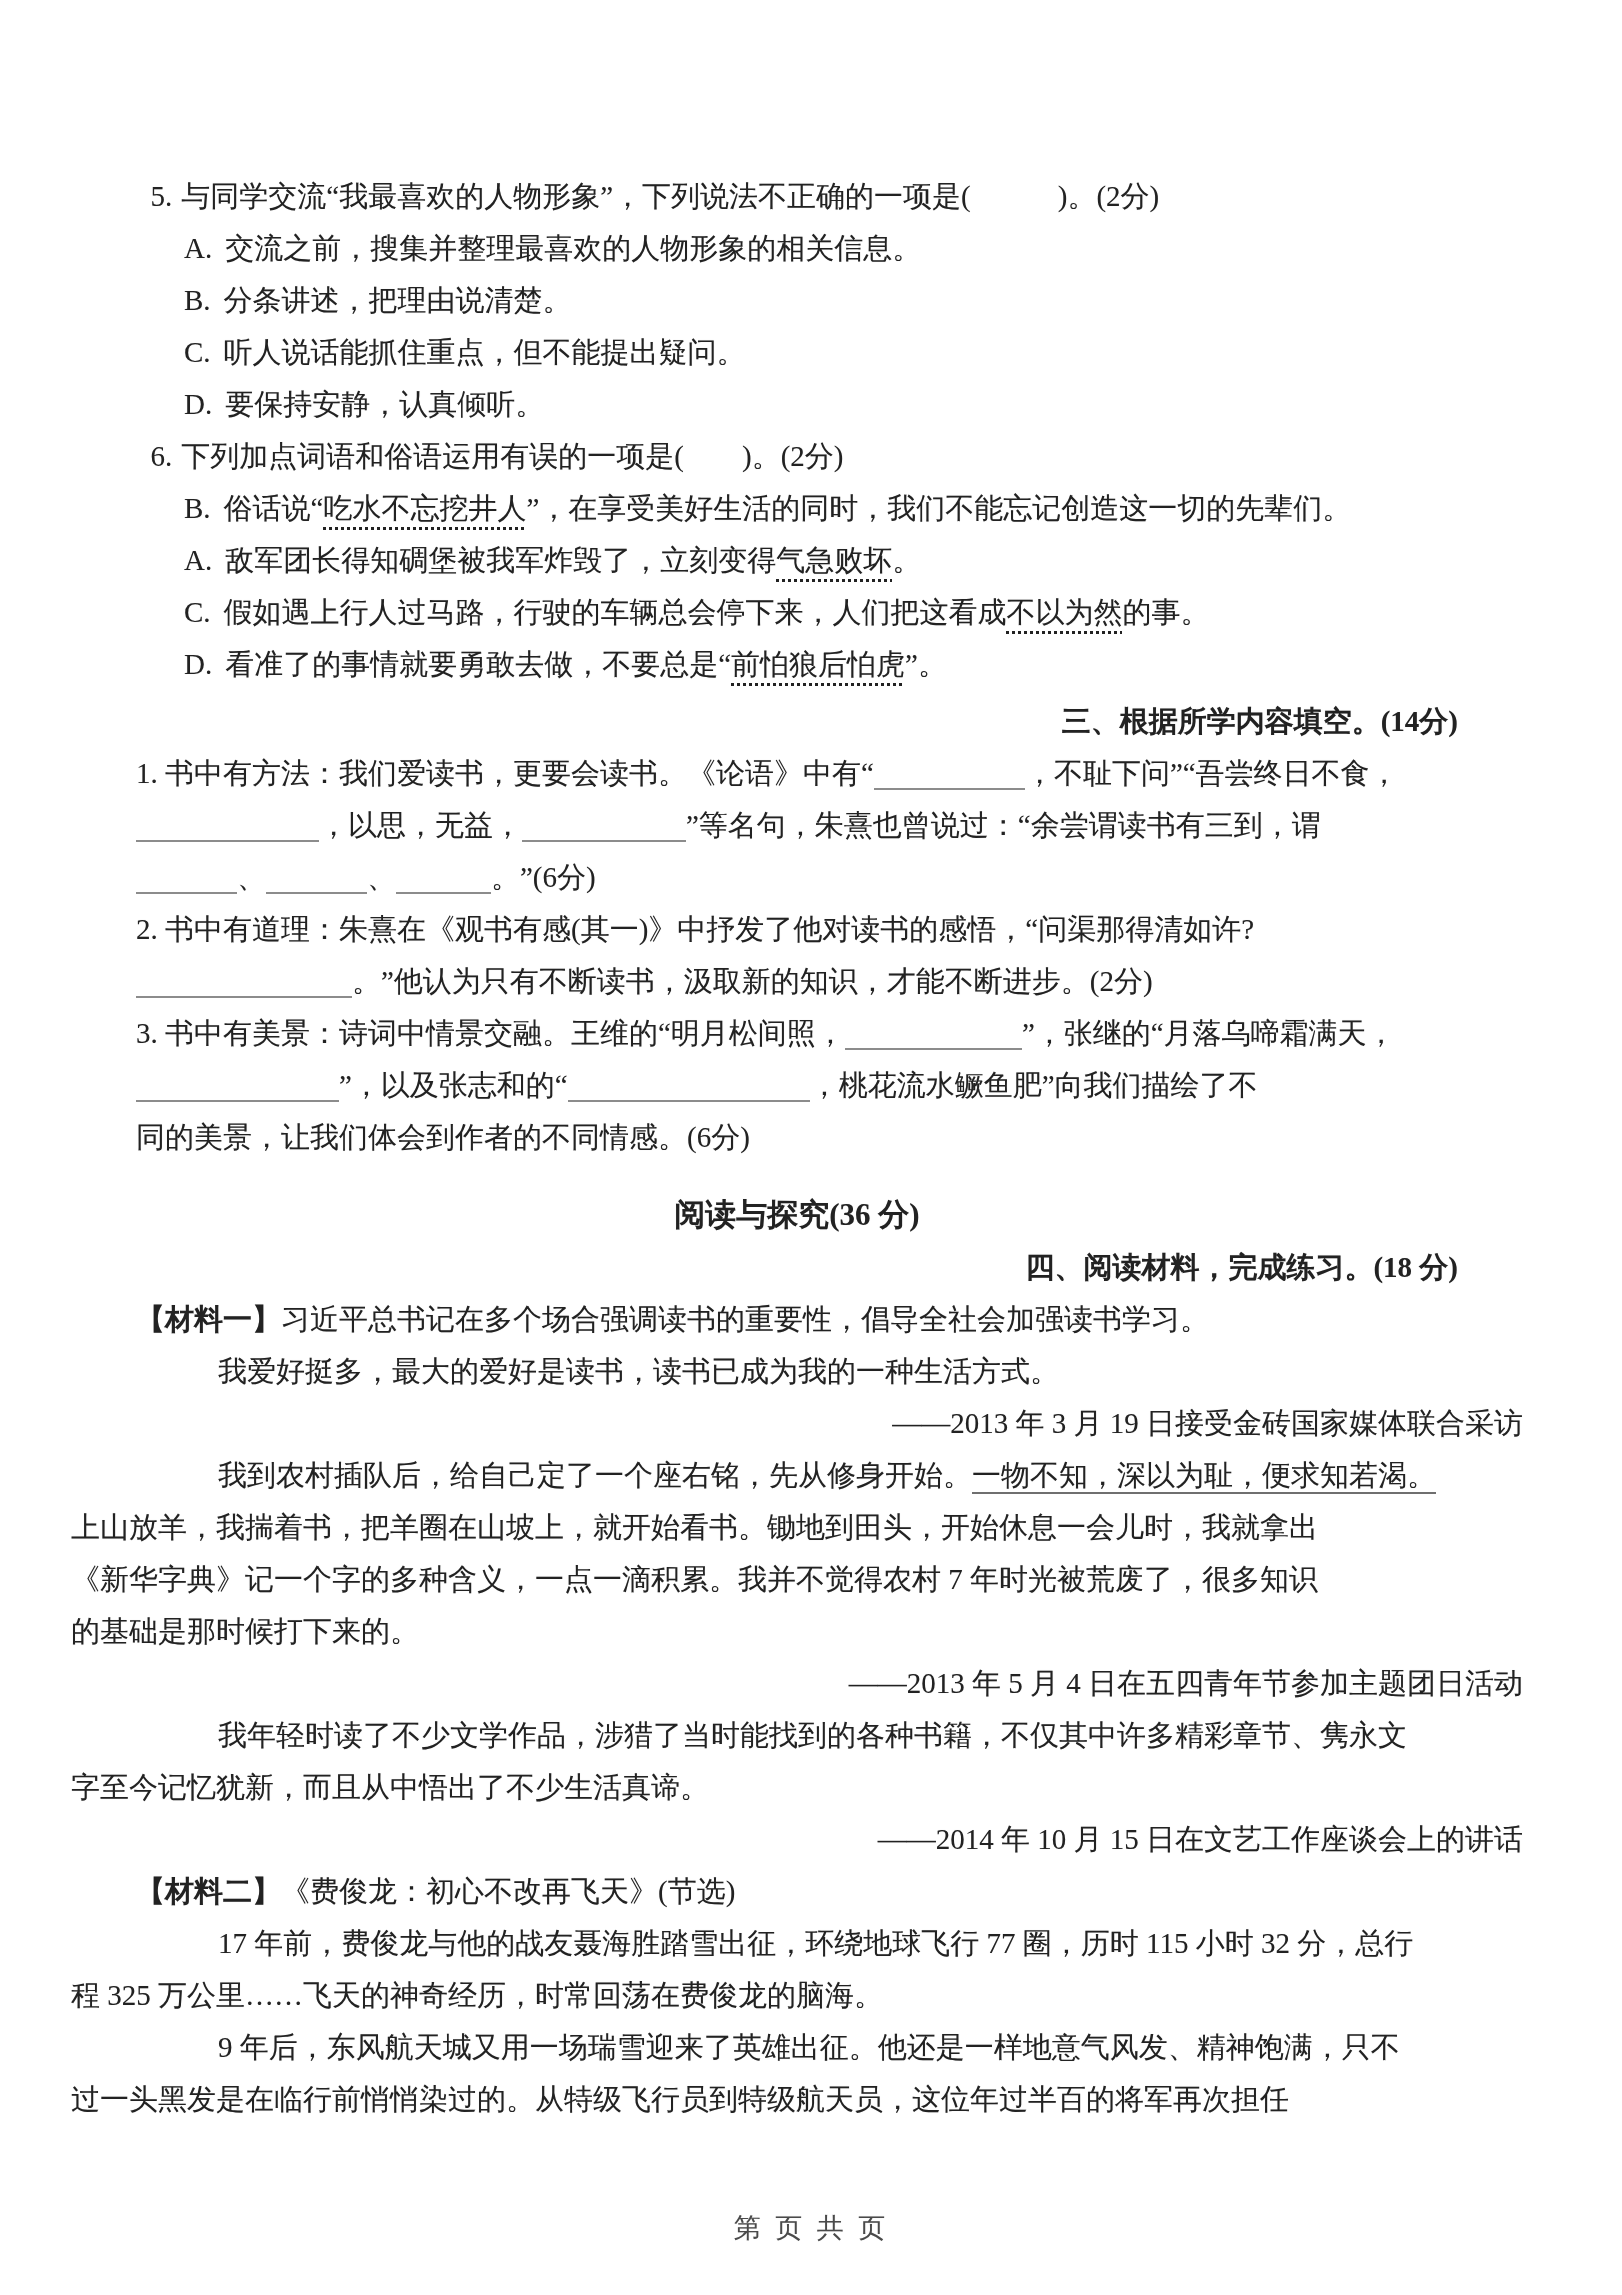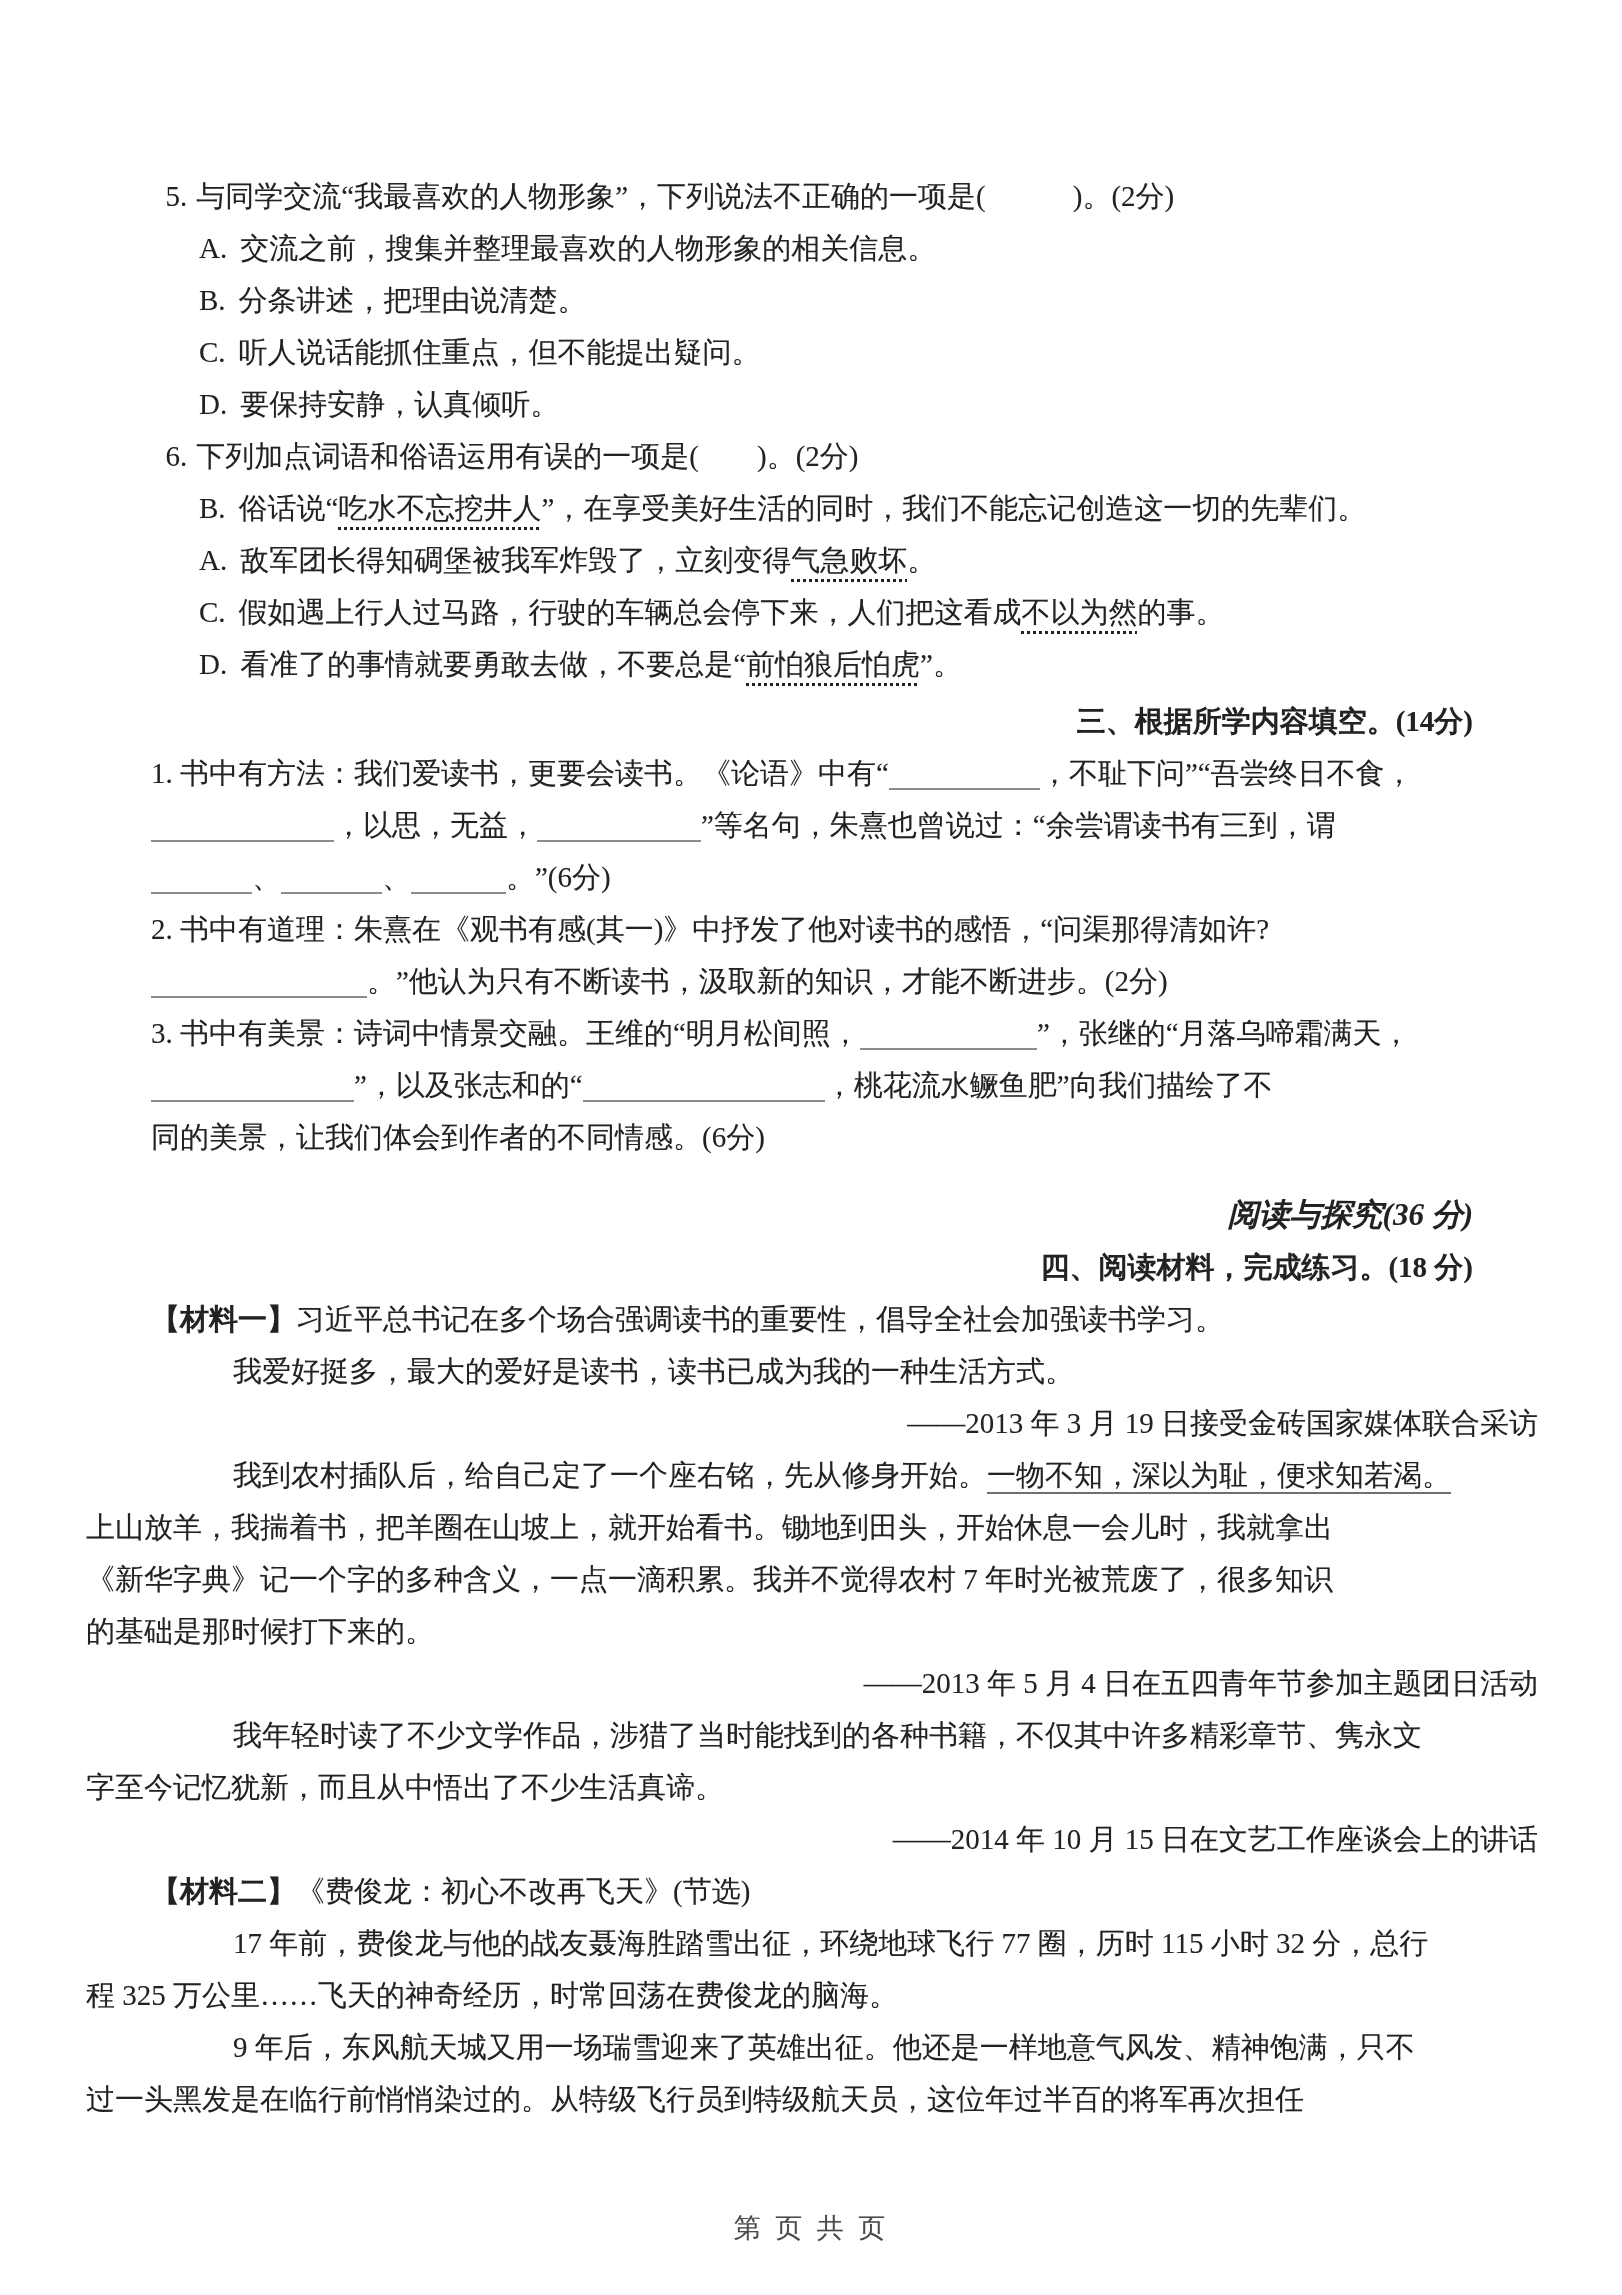--- a/index.html
+++ b/index.html
@@ -7,31 +7,31 @@
     position:relative;
     width:1623px;height:2295px;
     background:#ffffff;
     font-family:"Liberation Serif","DejaVu Serif",serif;
     color:#222;
     overflow:hidden;
     text-shadow:0 0 0.7px rgba(40,40,40,.25);
   }
   .content{
     position:absolute;
-    left:151px;top:170px;
+    left:136px;top:170px;
     width:1322px;
     font-size:29px;
   }
   .line{height:52px;line-height:52px;white-space:nowrap;}
   .stem{padding-left:14.4px;}
   .opt{padding-left:48px;}
   .qnum{margin-right:9.2px;}
   .optlabel{margin-right:13px;}
   .bold{font-weight:bold;text-align:right;}
-  .center{text-align:right;font-style:italic;}
+  .center{text-align:center;}
   .right{text-align:right;}
   .big{font-size:31px;}
   .mt40{margin-top:26px;}
   .mt8{margin-top:5.2px;}
   
   .wide{margin-left:-65px;margin-right:-65px;}
   .m-first{padding-left:147px;}
   
   .blank{
     display:inline-block;

